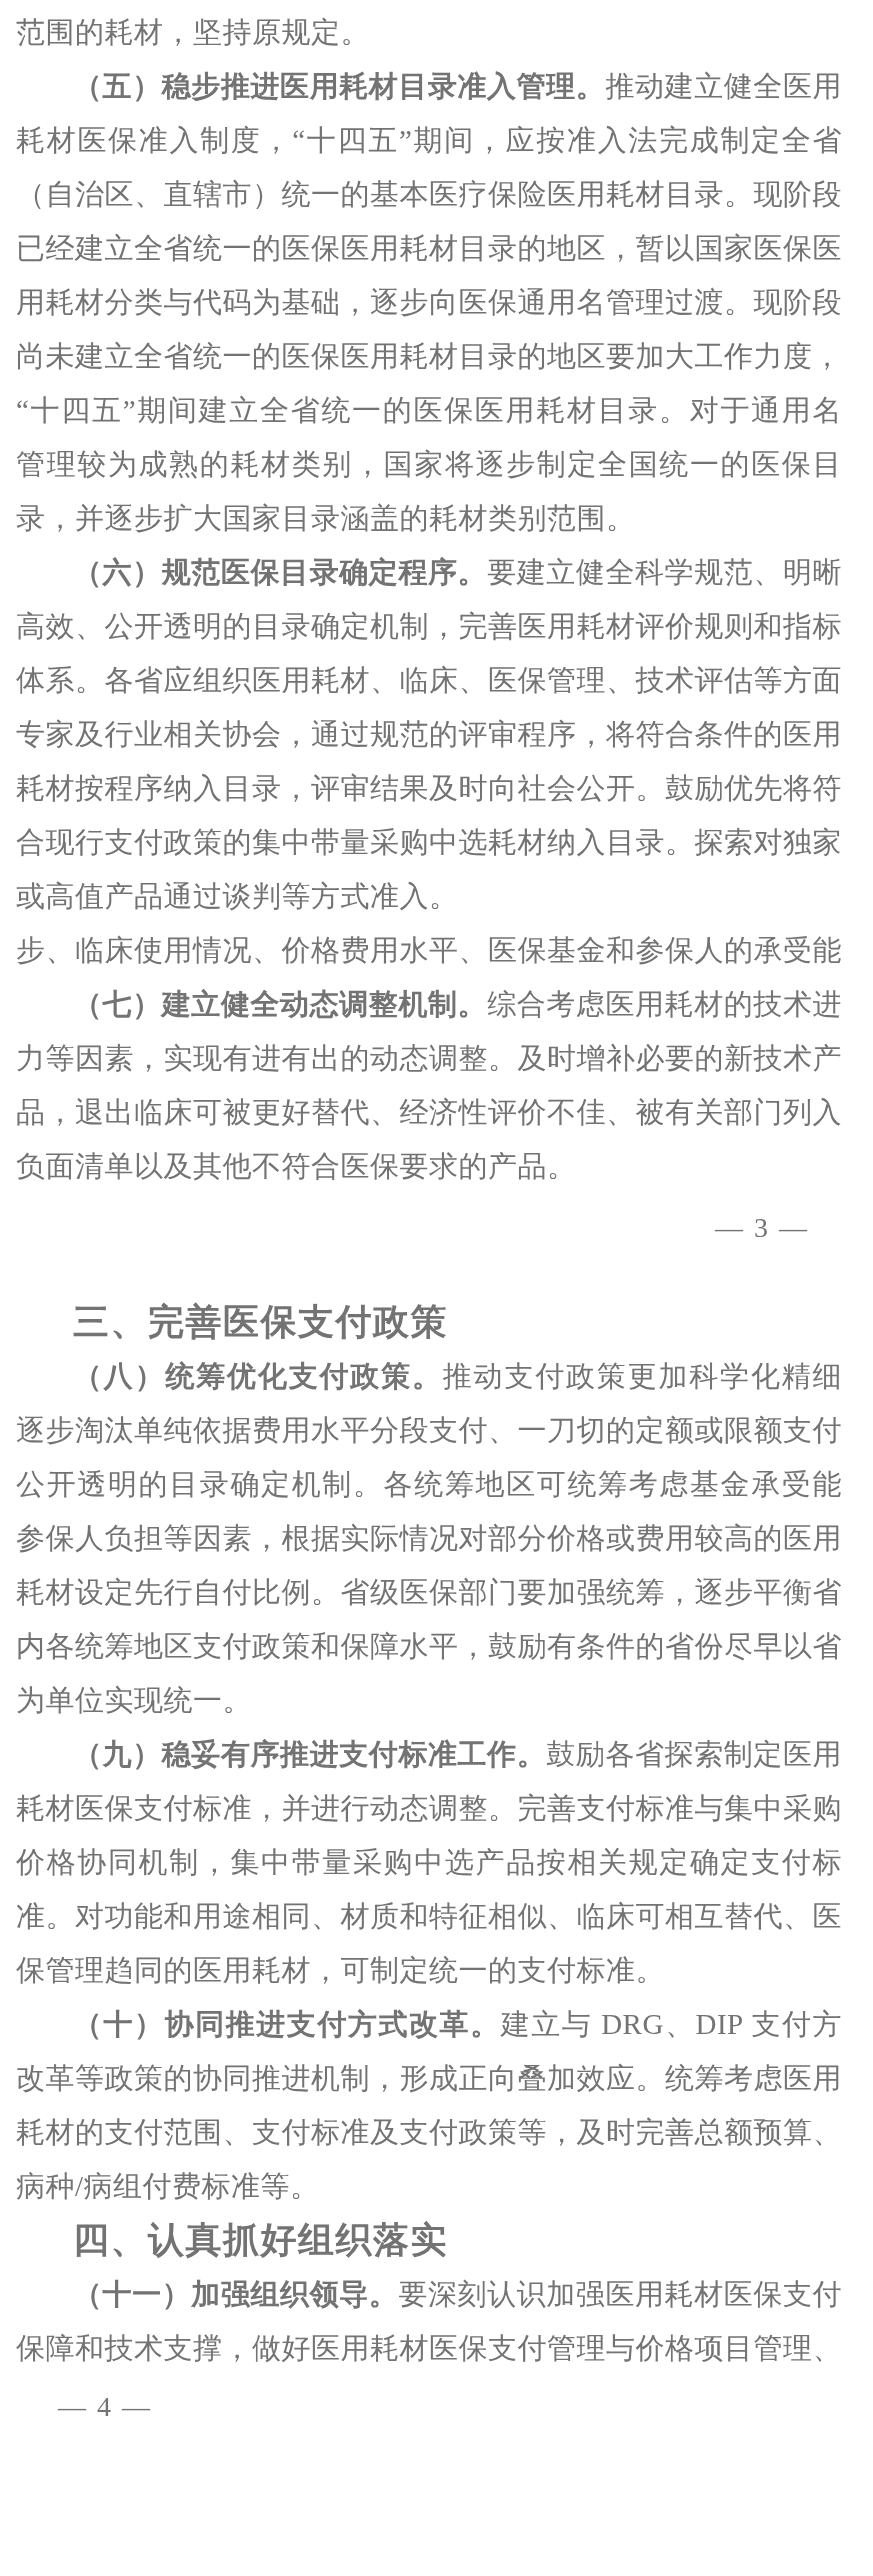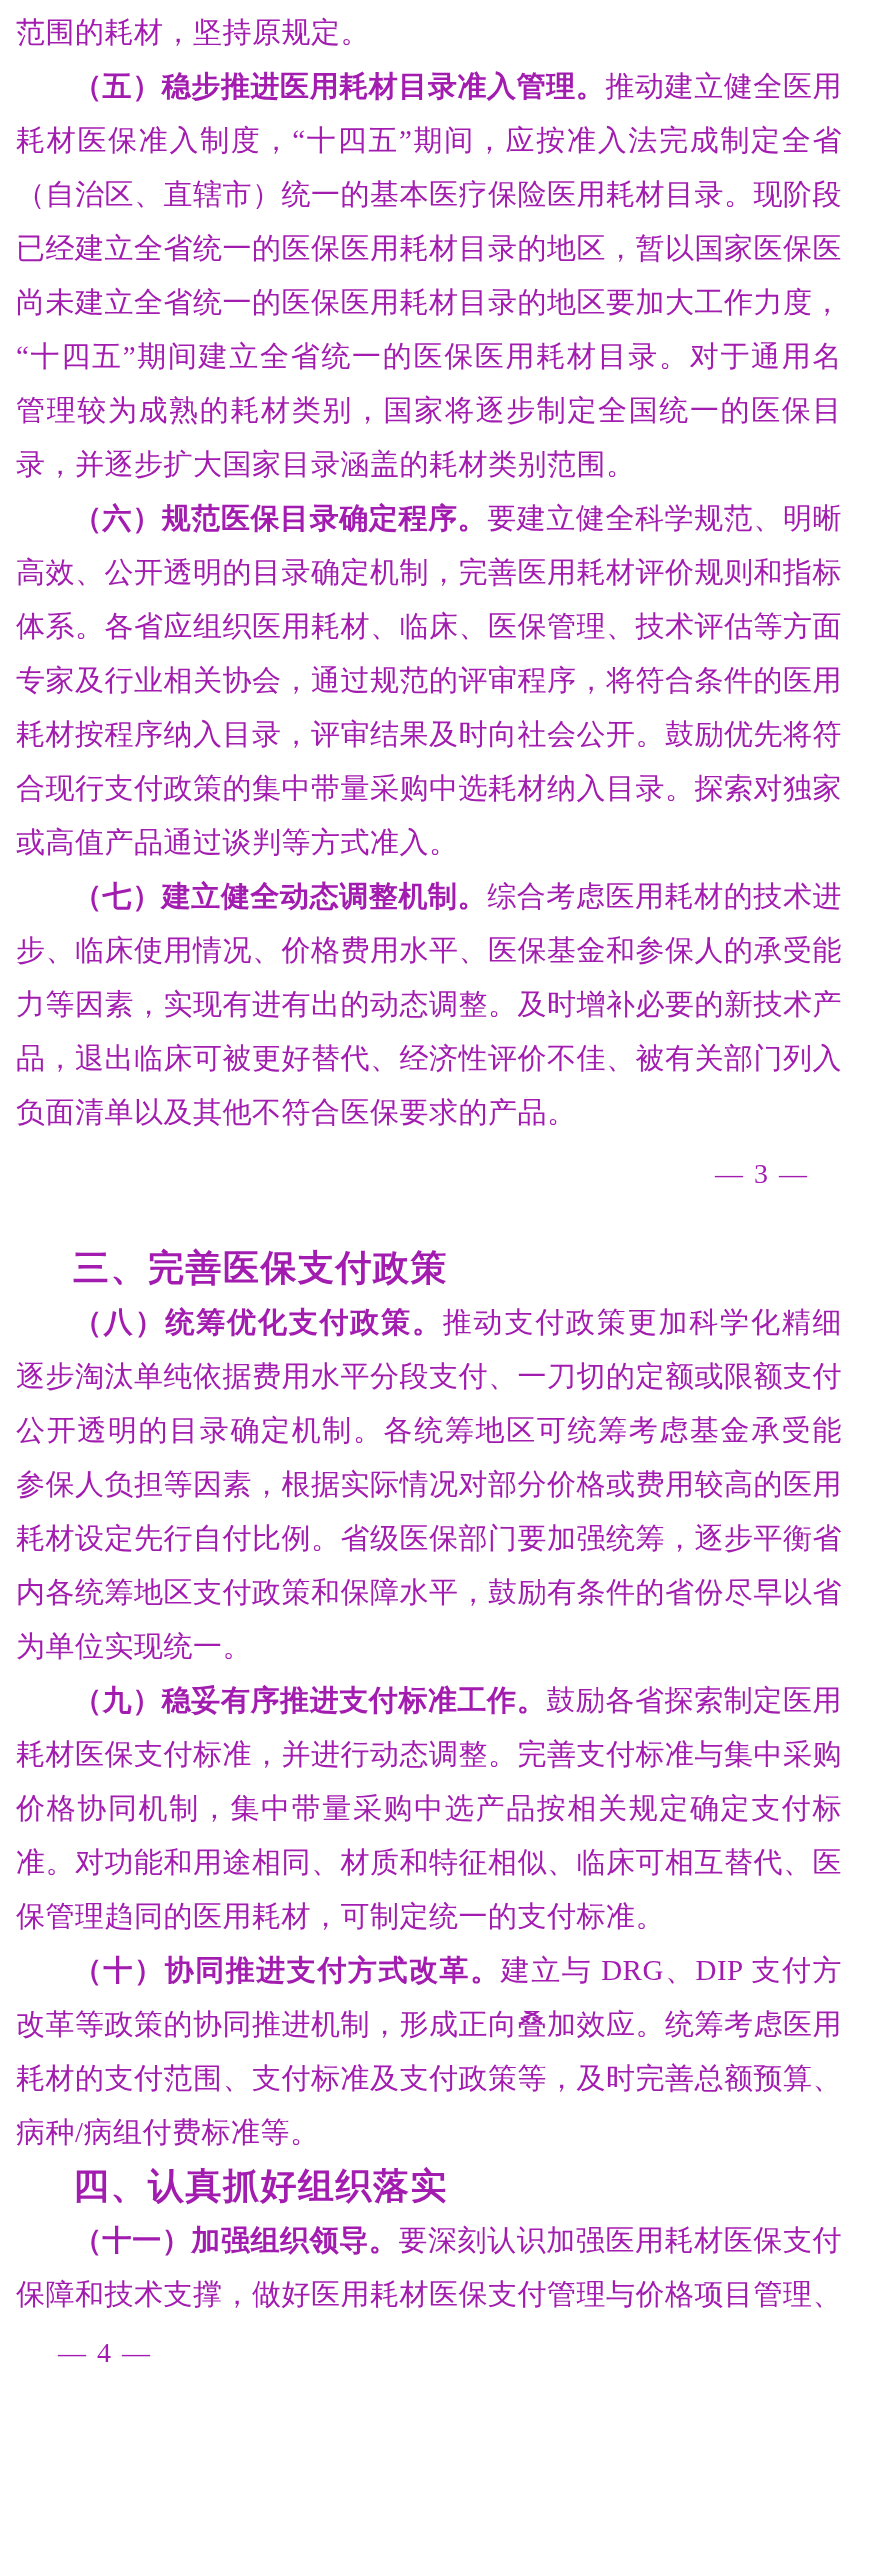--- a/index.html
+++ b/index.html
@@ -7,21 +7,21 @@
   body {
     width: 873px; height: 2576px;
     background: #ffffff;
     font-family: "Liberation Serif", serif;
   }
   .doc {
     position: relative;
     width: 873px; height: 2576px;
     overflow: hidden;
     background: #ffffff;
-    color: #a21caf;
+    color: #737373;
   }
   .flow {
     position: absolute;
     left: 16px; top: 5px;
     width: 826px;
   }
   .para { margin: 0; }
   .line {
     font-size: 29px;
     line-height: 54px;
@@ -66,37 +66,38 @@
 <div class="doc">
   <div class="flow">
       <div class="para">
         <div class="line last"><span>范围的耗材，坚持原规定。</span></div>
       </div>
       <div class="para">
         <div class="line indent"><span class="b">（五）稳步推进医用耗材目录准入管理。</span><span>推动建立健全医用</span></div>
         <div class="line"><span>耗材医保准入制度，“十四五”期间，应按准入法完成制定全省</span></div>
         <div class="line"><span>（自治区、直辖市）统一的基本医疗保险医用耗材目录。现阶段</span></div>
         <div class="line"><span>已经建立全省统一的医保医用耗材目录的地区，暂以国家医保医</span></div>
+        <div class="line"><span>用耗材分类与代码为基础，逐步向医保通用名管理过渡。现阶段</span></div>
         <div class="line"><span>尚未建立全省统一的医保医用耗材目录的地区要加大工作力度，</span></div>
         <div class="line"><span>“十四五”期间建立全省统一的医保医用耗材目录。对于通用名</span></div>
         <div class="line"><span>管理较为成熟的耗材类别，国家将逐步制定全国统一的医保目</span></div>
         <div class="line last"><span>录，并逐步扩大国家目录涵盖的耗材类别范围。</span></div>
       </div>
       <div class="para">
         <div class="line indent"><span class="b">（六）规范医保目录确定程序。</span><span>要建立健全科学规范、明晰</span></div>
         <div class="line"><span>高效、公开透明的目录确定机制，完善医用耗材评价规则和指标</span></div>
         <div class="line"><span>体系。各省应组织医用耗材、临床、医保管理、技术评估等方面</span></div>
         <div class="line"><span>专家及行业相关协会，通过规范的评审程序，将符合条件的医用</span></div>
         <div class="line"><span>耗材按程序纳入目录，评审结果及时向社会公开。鼓励优先将符</span></div>
         <div class="line"><span>合现行支付政策的集中带量采购中选耗材纳入目录。探索对独家</span></div>
         <div class="line last"><span>或高值产品通过谈判等方式准入。</span></div>
       </div>
       <div class="para">
+        <div class="line"><span>步、临床使用情况、价格费用水平、医保基金和参保人的承受能</span></div>
         <div class="line indent"><span class="b">（七）建立健全动态调整机制。</span><span>综合考虑医用耗材的技术进</span></div>
-        <div class="line"><span>步、临床使用情况、价格费用水平、医保基金和参保人的承受能</span></div>
         <div class="line"><span>力等因素，实现有进有出的动态调整。及时增补必要的新技术产</span></div>
         <div class="line"><span>品，退出临床可被更好替代、经济性评价不佳、被有关部门列入</span></div>
         <div class="line last"><span>负面清单以及其他不符合医保要求的产品。</span></div>
       </div>
       <div class="pagenum right">— 3 —</div>
       <div class="heading gap">三、完善医保支付政策</div>
       <div class="para">
         <div class="line indent"><span class="b">（八）统筹优化支付政策。</span><span>推动支付政策更加科学化精细化，</span></div>
         <div class="line"><span>逐步淘汰单纯依据费用水平分段支付、一刀切的定额或限额支付</span></div>
         <div class="line"><span>公开透明的目录确定机制。各统筹地区可统筹考虑基金承受能力、</span></div>

